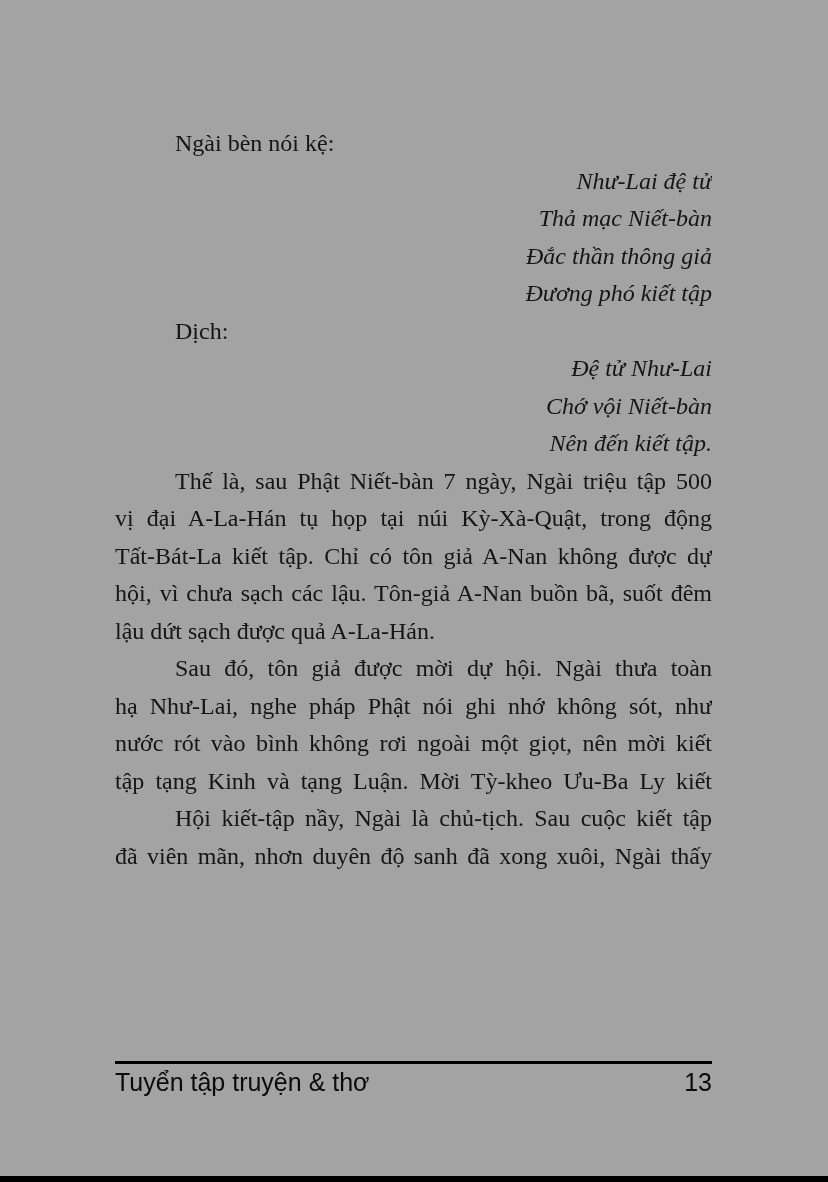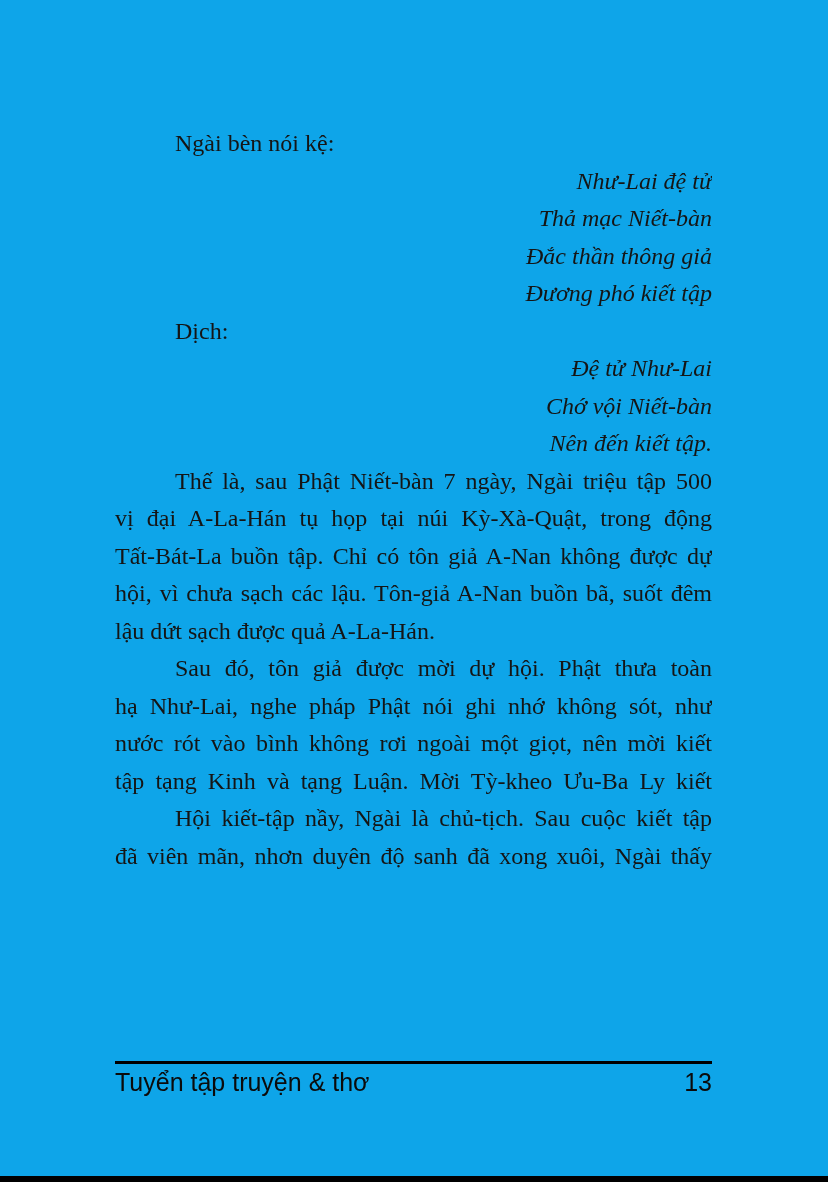--- a/index.html
+++ b/index.html
@@ -1,20 +1,20 @@
 <!DOCTYPE html>
 <html><head>
 <meta charset="utf-8">
 <style>
   html, body { margin: 0; padding: 0; background: #ffffff; }
   .page {
     position: relative;
     width: 828px;
     height: 1182px;
-    background: #0ea5e9;
+    background: #a3a3a3;
     overflow: hidden;
     color: #151515;
     font-family: "Liberation Serif", "DejaVu Serif", serif;
   }
   .text-col {
     position: absolute;
     left: 115px;
     top: 125px;
     width: 597px;
     font-size: 24px;
@@ -67,25 +67,25 @@
     <div class="line poem italic">Thả mạc Niết-bàn</div>
     <div class="line poem italic">Đắc thần thông giả</div>
     <div class="line poem italic">Đương phó kiết tập</div>
     <div class="line poem">Dịch:</div>
     <div class="line poem italic">Đệ tử Như-Lai</div>
     <div class="line poem italic">Chớ vội Niết-bàn</div>
     <div class="line poem italic">Nên đến kiết tập.</div>
 
     <div class="line just first">Thế là, sau Phật Niết-bàn 7 ngày, Ngài triệu tập 500</div>
     <div class="line just">vị đại A-La-Hán tụ họp tại núi Kỳ-Xà-Quật, trong động</div>
-    <div class="line just">Tất-Bát-La buồn tập. Chỉ có tôn giả A-Nan không được dự</div>
+    <div class="line just">Tất-Bát-La kiết tập. Chỉ có tôn giả A-Nan không được dự</div>
     <div class="line just">hội, vì chưa sạch các lậu. Tôn-giả A-Nan buồn bã, suốt đêm</div>
     <div class="line">lậu dứt sạch được quả A-La-Hán.</div>
 
-    <div class="line just first">Sau đó, tôn giả được mời dự hội. Phật thưa toàn</div>
+    <div class="line just first">Sau đó, tôn giả được mời dự hội. Ngài thưa toàn</div>
 
     <div class="line just">hạ Như-Lai, nghe pháp Phật nói ghi nhớ không sót, như</div>
     <div class="line just">nước rót vào bình không rơi ngoài một giọt, nên mời kiết</div>
     <div class="line just">tập tạng Kinh và tạng Luận. Mời Tỳ-kheo Ưu-Ba Ly kiết</div>
 
     <div class="line just first">Hội kiết-tập nầy, Ngài là chủ-tịch. Sau cuộc kiết tập</div>
     <div class="line just">đã viên mãn, nhơn duyên độ sanh đã xong xuôi, Ngài thấy</div>
 
   </div>
 

